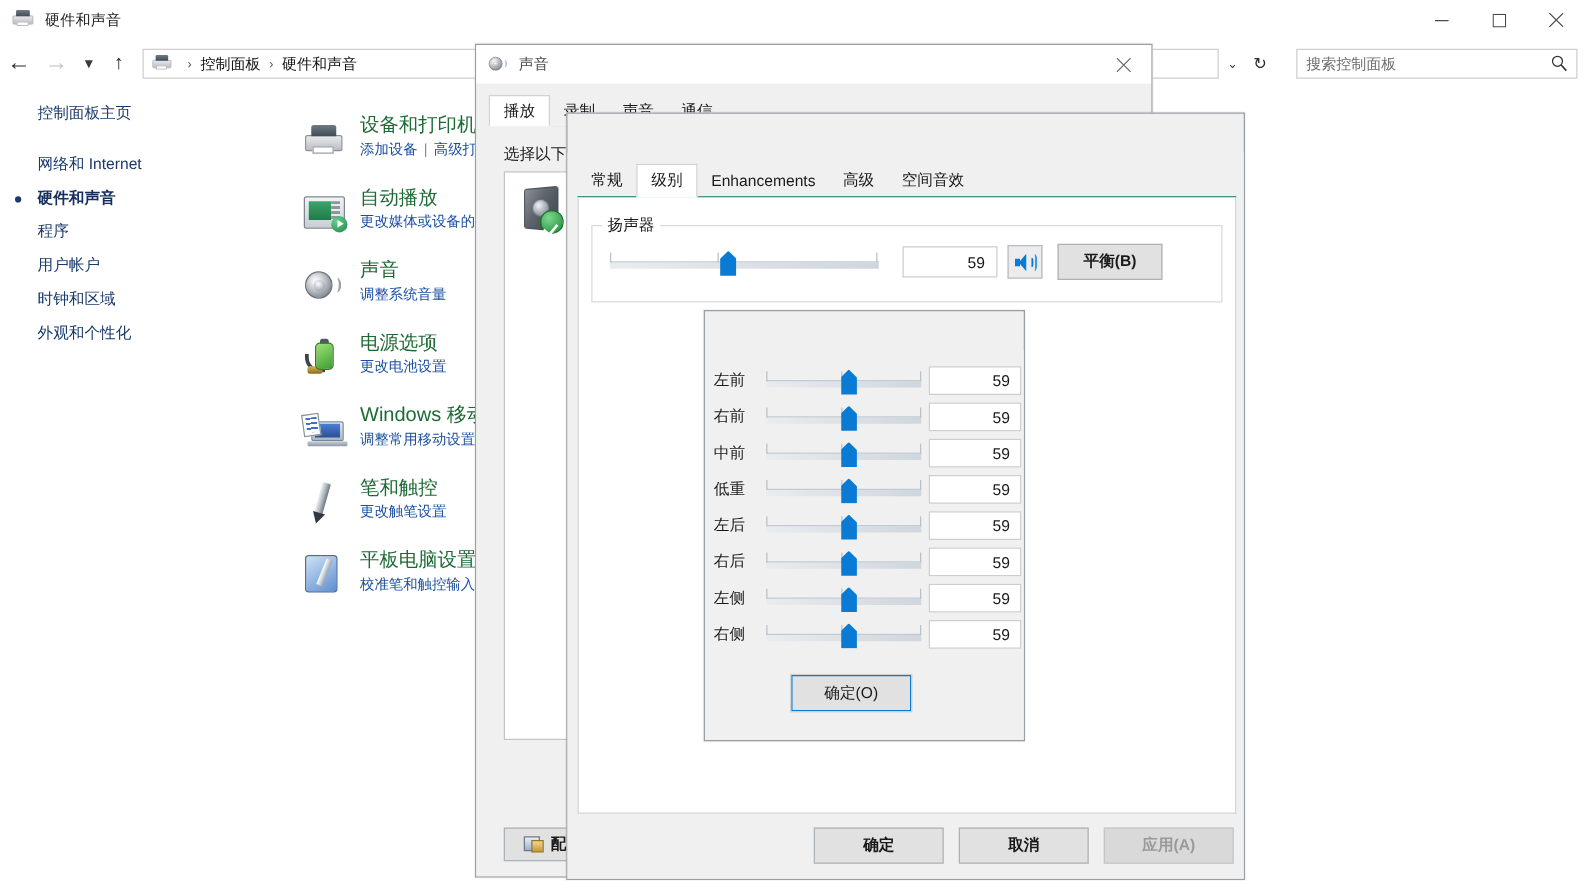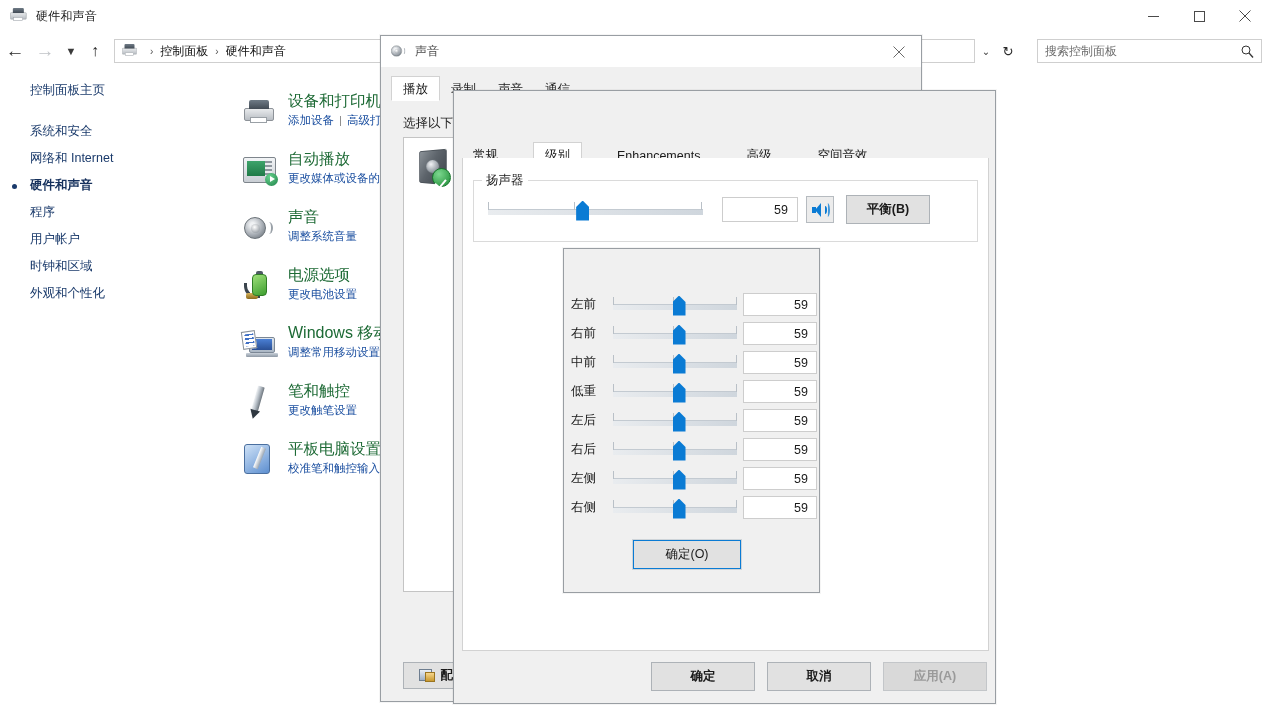--- a/index.html
+++ b/index.html
@@ -189,22 +189,22 @@
   }
   .btn.disabled { color: #9a9a9a; background: #d9d9d9; border-color: #c3c6c9; }
   .btn-config { position:absolute; left:0; bottom:0; width:78px; height:27px; }
   .btn-config .cfgico { width:17px; height:15px; position:relative; }
   .cfg-a { position:absolute; left:0; top:1px; width:13px; height:12px; background:linear-gradient(#e9eef4,#9fb0c4); border:1px solid #6d7d8f;}
   .cfg-b { position:absolute; left:6px; top:4px; width:10px; height:10px; background:linear-gradient(#f6d68c,#c9992f); border:1px solid #9b7520;}
 
   
   #speaker-props { left: 453px; top: 90px; width: 543px; height: 614px; }
   .sp-body { position:absolute; left:0; top:31px; right:0; bottom:0; background:#f0f0f0; }
-  .sp-tabstrip { position:absolute; left:8px; top:20px; height:27px; display:flex;
-    border-bottom:1px solid #0f766e; width:527px;gap:24px; }
+  .sp-tabstrip { position:absolute; left:8px; top:9px; height:27px; display:flex;
+    border-bottom:1px solid #0f766e; width:527px; }
   .sp-tab { padding: 0 11px; height:27px; display:flex; align-items:center;
     font-size:12.5px; color:#1a1a1a; }
   .sp-tab.active { background:#fff; border:1px solid #d2d2d2; border-bottom-color:#fff; }
   .sp-panel { position:absolute; left:8px; top:36px; width:527px; bottom:52px;
     background:#fff; border:1px solid #d2d2d2; border-top:0; }
   .group {
     position:absolute; left:10px; top:22px; width:505px; height:62px;
     border:1px solid #dadada;
   }
   .group-label {
@@ -253,21 +253,21 @@
   .bal-rows { position:absolute; left:0; top:10px; width:100%; }
   .bal-row { display:flex; align-items:center; height:29px; padding-left: 7px; }
   .bal-label { width: 42px; font-size:12.5px; color:#1a1a1a; }
   .bal-num {
     width: 74px; height: 23px; border:1px solid #cdcdcd; background:#fff;
     font-size:12.5px; color:#1a1a1a; display:flex; align-items:center;
     justify-content:flex-end; padding-right:8px; margin-left: 6px;
   }
   .bal-slider { width: 124px; }
   .bal-ok {
-    position:absolute; left:69px; bottom:23px; width:108px; height:29px;
+    position:absolute; left:69px; bottom:23px; width:96px; height:29px;
     border:1px solid #0a7bd4; background:#e1e1e1; outline: 1px solid #cfd4d8;
     font-size:12.5px; color:#1a1a1a; display:flex; align-items:center; justify-content:center;
   }
   .nosel { user-select: none; }
 </style>
 </head>
 <body>
 
 <div id="root">
 
@@ -330,21 +330,20 @@
               <circle cx="5" cy="5" r="4" fill="none" stroke="#333"></circle>
               <path d="M8 8 L12 12.5" stroke="#333" stroke-width="1.3"></path>
             </svg>
         </span>
       </div>
     </div>
 
     <div class="cp-sidebar">
       <div class="cp-side-home">控制面板主页</div>
       <div class="cp-side-list">
-        <div class="cp-side-item">系统和安全</div>
         <div class="cp-side-item">网络和 Internet</div>
         <div class="cp-side-item active">硬件和声音</div>
         <div class="cp-side-item">程序</div>
         <div class="cp-side-item">用户帐户</div>
         <div class="cp-side-item">时钟和区域</div>
         <div class="cp-side-item">外观和个性化</div>
       </div>
     </div>
 
     <div class="cp-main">

